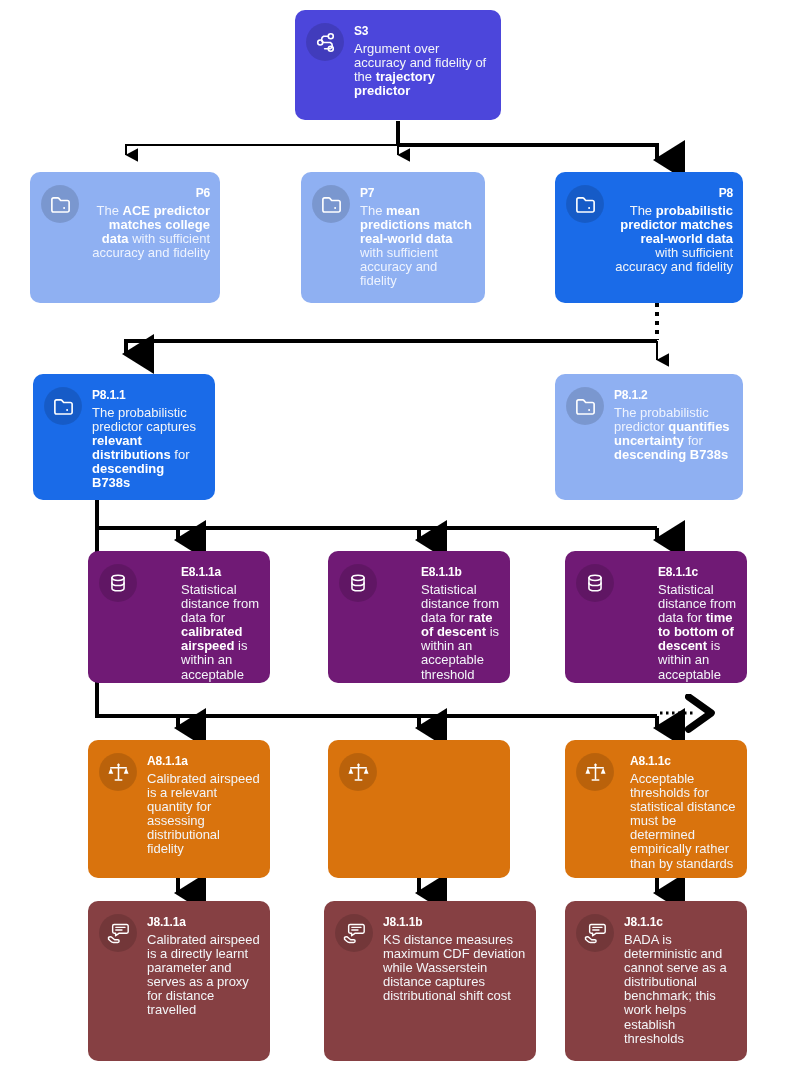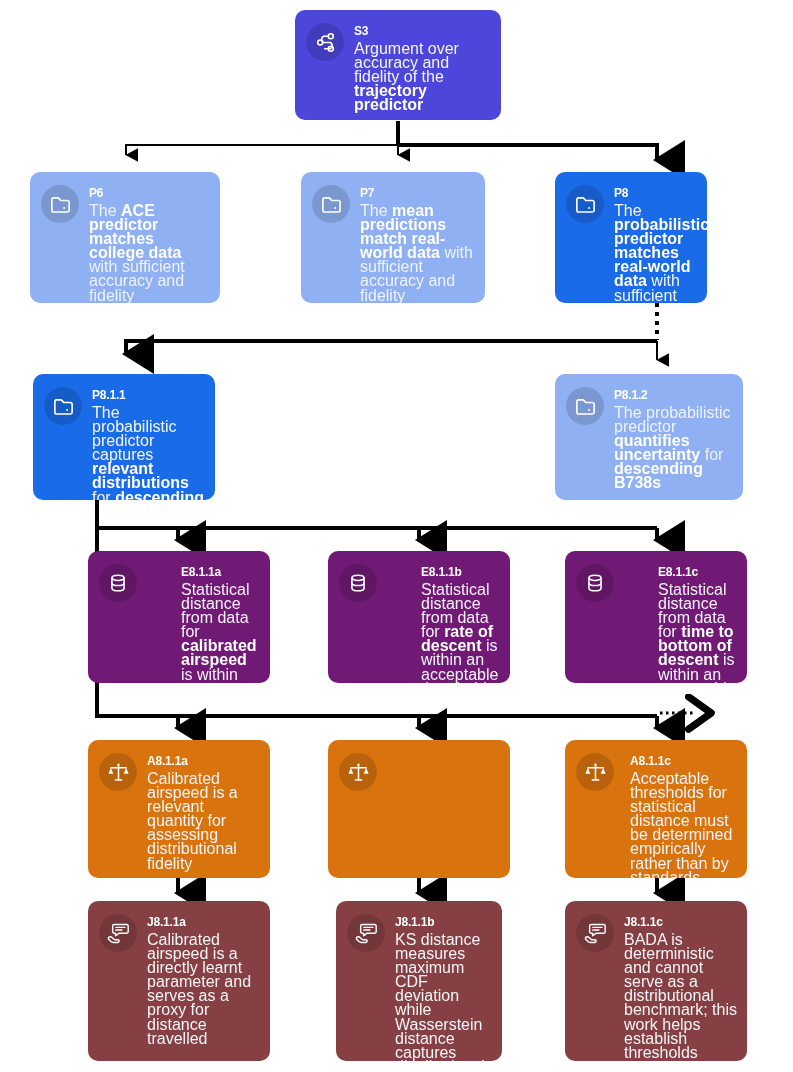--- a/index.html
+++ b/index.html
@@ -8,21 +8,21 @@
   svg.wires{position:absolute;left:0;top:0;width:793px;height:1072px;pointer-events:none;}
 
   .node{position:absolute;border-radius:10px;box-sizing:border-box;
         padding:10px 10px 12px 10px;color:#ffffff;overflow:hidden;}
   .node .ico{position:absolute;left:11px;top:13px;width:38px;height:38px;border-radius:50%;
         display:flex;align-items:center;justify-content:center;background:rgba(0,0,0,.14);}
   .node .ico svg{display:block;}
   .node .body{margin-left:49px;}
   .node .ttl{font-size:12px;font-weight:bold;line-height:20px;letter-spacing:-.2px;
         margin:1px 0 1px 0;color:#fff;}
-  .node .txt{font-size:16px;line-height:14.1px;color:#f3f5f8;}
+  .node .txt{font-size:13px;line-height:14.1px;color:#f3f5f8;}
   .node .txt b{font-weight:bold;color:#ffffff;}
 
   
   .c-strategy{background:#4c46db;}
   .c-prem-lite{background:#8fb0f2;}
   .c-prem-lite .txt{color:#eef3fe;}
   .c-prem-strong{background:#1a6be8;}
   .c-evidence{background:#701a75;padding-left:44px;}
   .c-assume{background:#d9730d;}
   .c-just{background:#864043;}
@@ -92,21 +92,21 @@
           <circle cx="17.5" cy="18.5" r="2.6"></circle>
         <path d="M14.9 5.5H10a3.6 3.6 0 0 0 0 6.5h7a3.6 3.6 0 0 1 0 6.5h-5.9"></path>
       </svg>
     </div>
     <div class="body">
       <div class="ttl">S3</div>
       <div class="txt">Argument over accuracy and fidelity of the <b>trajectory predictor</b></div>
     </div>
   </div>
 
-  <div class="node c-prem-lite" style="left:30px;top:172px;width:190px;height:131px;">
+  <div class="node c-prem-lite" style="left:30px;top:172px;width:190px;height:131px;text-align:right;">
     <div class="ico">
       <svg width="23" height="23" viewBox="0 0 24 24" fill="none" stroke="#fff" stroke-width="1.7" stroke-linecap="round" stroke-linejoin="round">
         <path d="M3 8.2V18a1.8 1.8 0 0 0 1.8 1.8h14.4A1.8 1.8 0 0 0 21 18V9.6a1.8 1.8 0 0 0-1.8-1.8h-7L10.3 5.6a1.6 1.6 0 0 0-1.2-.5H4.8A1.8 1.8 0 0 0 3 6.9z"></path>
         <circle cx="15.8" cy="15.6" r="1.05" fill="#fff" stroke="none"></circle>
       </svg>
     </div>
     <div class="body">
       <div class="ttl">P6</div>
       <div class="txt">The <b>ACE predictor matches college data</b> with sufficient accuracy and fidelity</div>
     </div>
@@ -118,21 +118,21 @@
         <path d="M3 8.2V18a1.8 1.8 0 0 0 1.8 1.8h14.4A1.8 1.8 0 0 0 21 18V9.6a1.8 1.8 0 0 0-1.8-1.8h-7L10.3 5.6a1.6 1.6 0 0 0-1.2-.5H4.8A1.8 1.8 0 0 0 3 6.9z"></path>
         <circle cx="15.8" cy="15.6" r="1.05" fill="#fff" stroke="none"></circle>
       </svg>
     </div>
     <div class="body">
       <div class="ttl">P7</div>
       <div class="txt">The <b>mean predictions match  real-world data</b> with sufficient accuracy and fidelity</div>
     </div>
   </div>
 
-  <div class="node c-prem-strong" style="left:555px;top:172px;width:152px;height:131px;">
+  <div class="node c-prem-strong" style="left:555px;top:172px;width:188px;height:131px;text-align:right;">
     <div class="ico">
       <svg width="23" height="23" viewBox="0 0 24 24" fill="none" stroke="#fff" stroke-width="1.7" stroke-linecap="round" stroke-linejoin="round">
         <path d="M3 8.2V18a1.8 1.8 0 0 0 1.8 1.8h14.4A1.8 1.8 0 0 0 21 18V9.6a1.8 1.8 0 0 0-1.8-1.8h-7L10.3 5.6a1.6 1.6 0 0 0-1.2-.5H4.8A1.8 1.8 0 0 0 3 6.9z"></path>
         <circle cx="15.8" cy="15.6" r="1.05" fill="#fff" stroke="none"></circle>
       </svg>
     </div>
     <div class="body">
       <div class="ttl">P8</div>
       <div class="txt">The <b>probabilistic predictor matches real-world data</b> with sufficient accuracy and fidelity</div>
     </div>
@@ -260,21 +260,21 @@
         <path d="M9.2 5.6h9.6M9.2 8.3h6.4"></path>
         <path d="M1.6 16.1c1.5-1.1 3-.6 4.2.5l2.2 2h3.3a1.35 1.35 0 0 1 0 2.7H6.6c-1.1 0-1.9-.4-2.7-1.2l-2.3-2.2z"></path>
       </svg>
     </div>
     <div class="body">
       <div class="ttl">J8.1.1a</div>
       <div class="txt">Calibrated airspeed is a directly learnt parameter and serves as a proxy for distance travelled</div>
     </div>
   </div>
 
-  <div class="node c-just" style="left:336px;top:901px;width:166px;height:160px;">
+  <div class="node c-just" style="left:324px;top:901px;width:212px;height:160px;">
     <div class="ico">
       <svg width="23" height="23" viewBox="0 0 24 24" fill="none" stroke="#fff" stroke-width="1.5" stroke-linecap="round" stroke-linejoin="round">
         <path d="M7.4 2.7h13.2a1.5 1.5 0 0 1 1.5 1.5v6.1a1.5 1.5 0 0 1-1.5 1.5h-8.2l-3.4 2.6v-2.6H7.4a1.5 1.5 0 0 1-1.5-1.5V4.2a1.5 1.5 0 0 1 1.5-1.5z"></path>
         <path d="M9.2 5.6h9.6M9.2 8.3h6.4"></path>
         <path d="M1.6 16.1c1.5-1.1 3-.6 4.2.5l2.2 2h3.3a1.35 1.35 0 0 1 0 2.7H6.6c-1.1 0-1.9-.4-2.7-1.2l-2.3-2.2z"></path>
       </svg>
     </div>
     <div class="body">
       <div class="ttl">J8.1.1b</div>
       <div class="txt">KS distance measures maximum CDF deviation while Wasserstein distance captures distributional shift cost</div>

